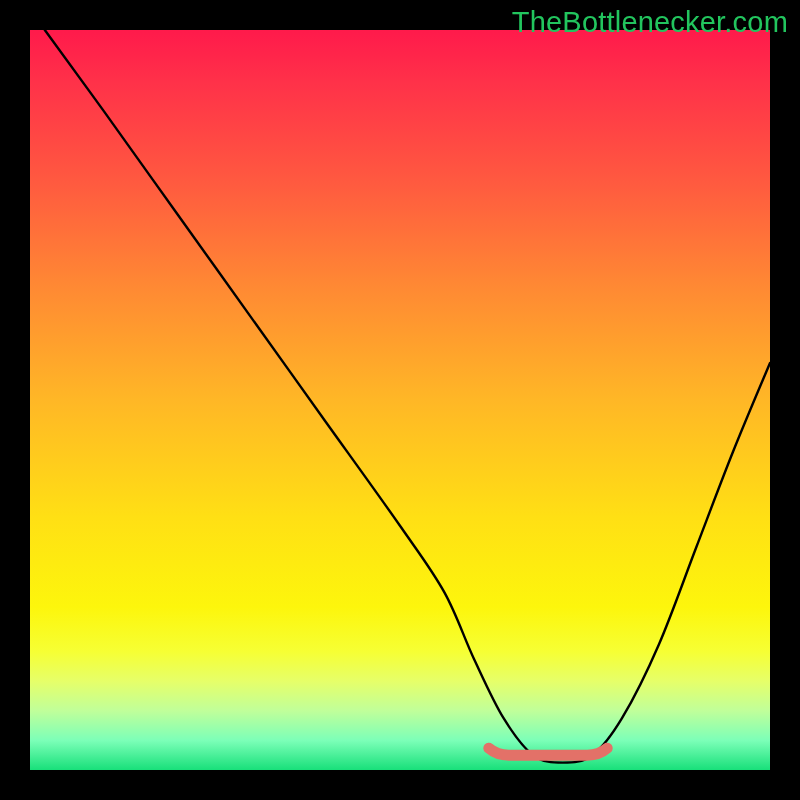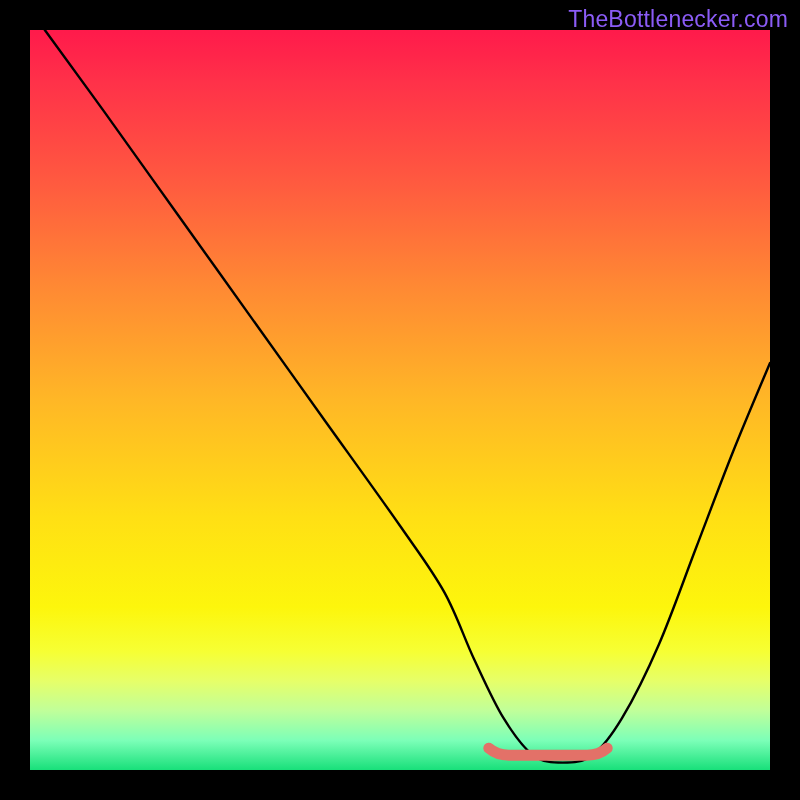--- a/index.html
+++ b/index.html
@@ -36,22 +36,22 @@
       #e6ff69 88%,
       #c0ff9a 92%,
       #7cffb8 96%,
       #18e07a 100%
     );
   }
   .watermark {
     position: absolute;
     top: 6px;
     right: 12px;
-    color: #8b5cf6;
-    font-size: 23px;
+    color: #22c55e;
+    font-size: 29px;
     font-weight: 400;
     letter-spacing: 0.2px;
   }
   svg.overlay {
     position: absolute;
     left: 0;
     top: 0;
     width: 740px;
     height: 740px;
     overflow: visible;

